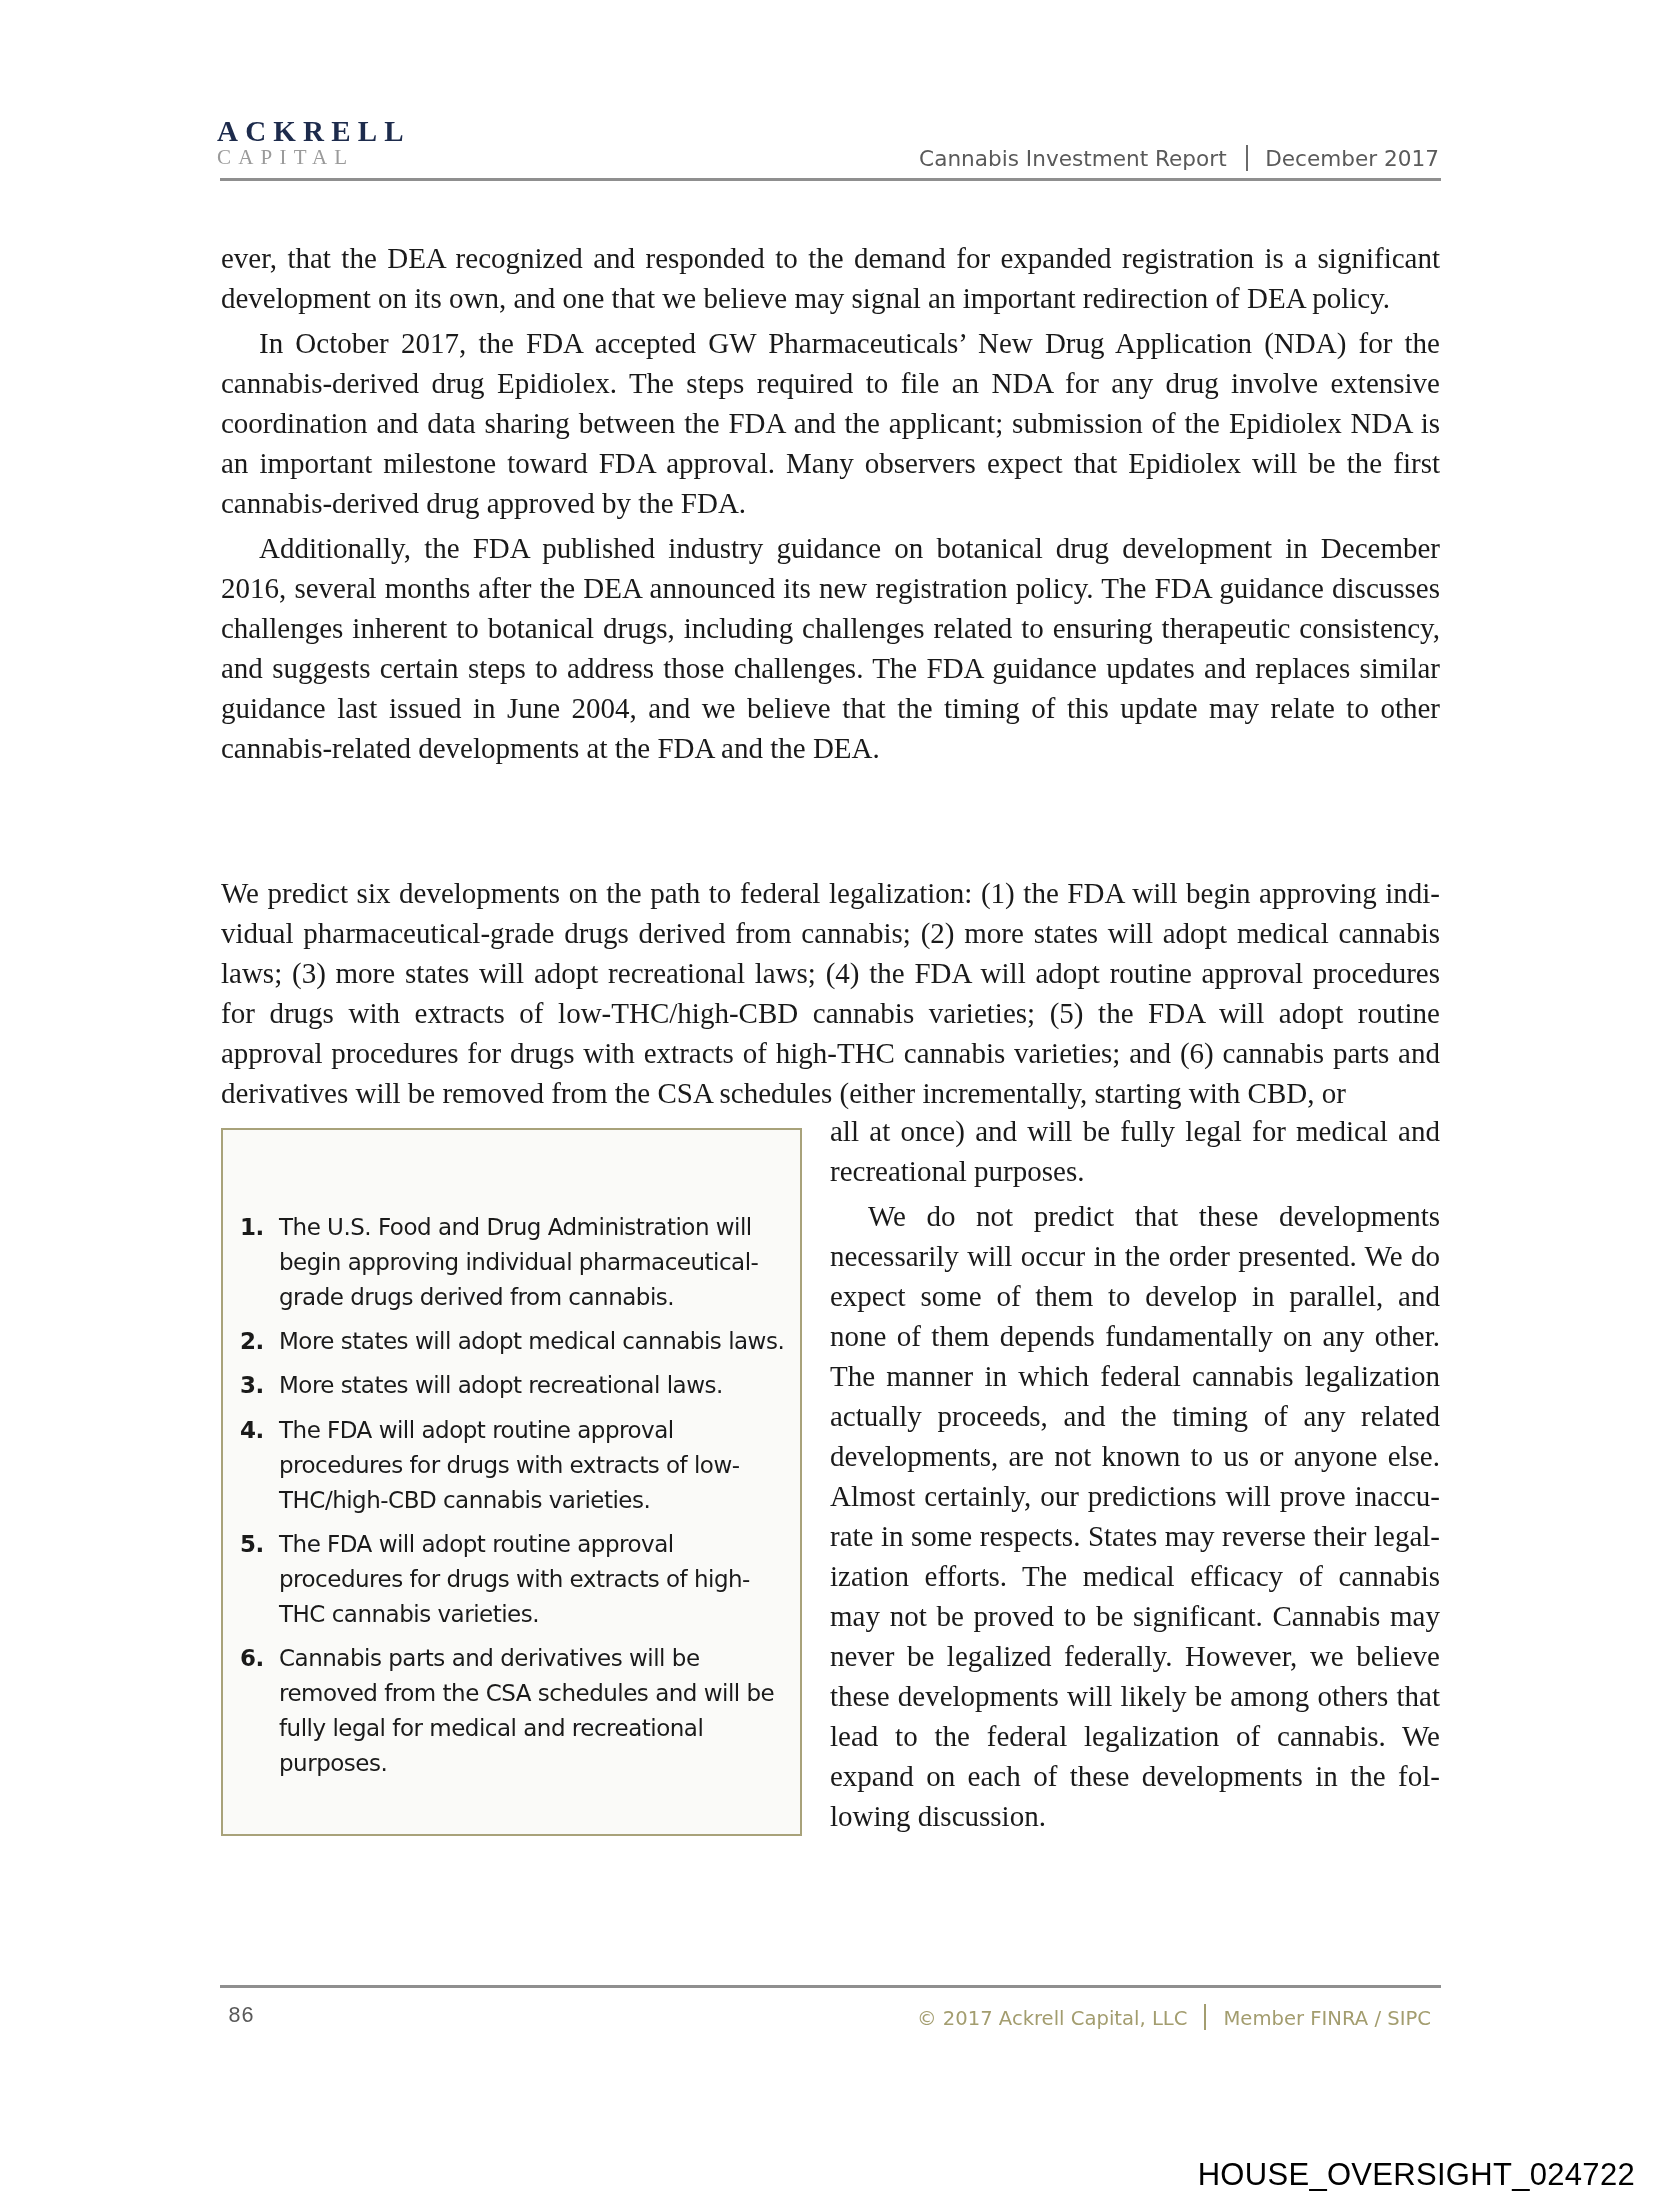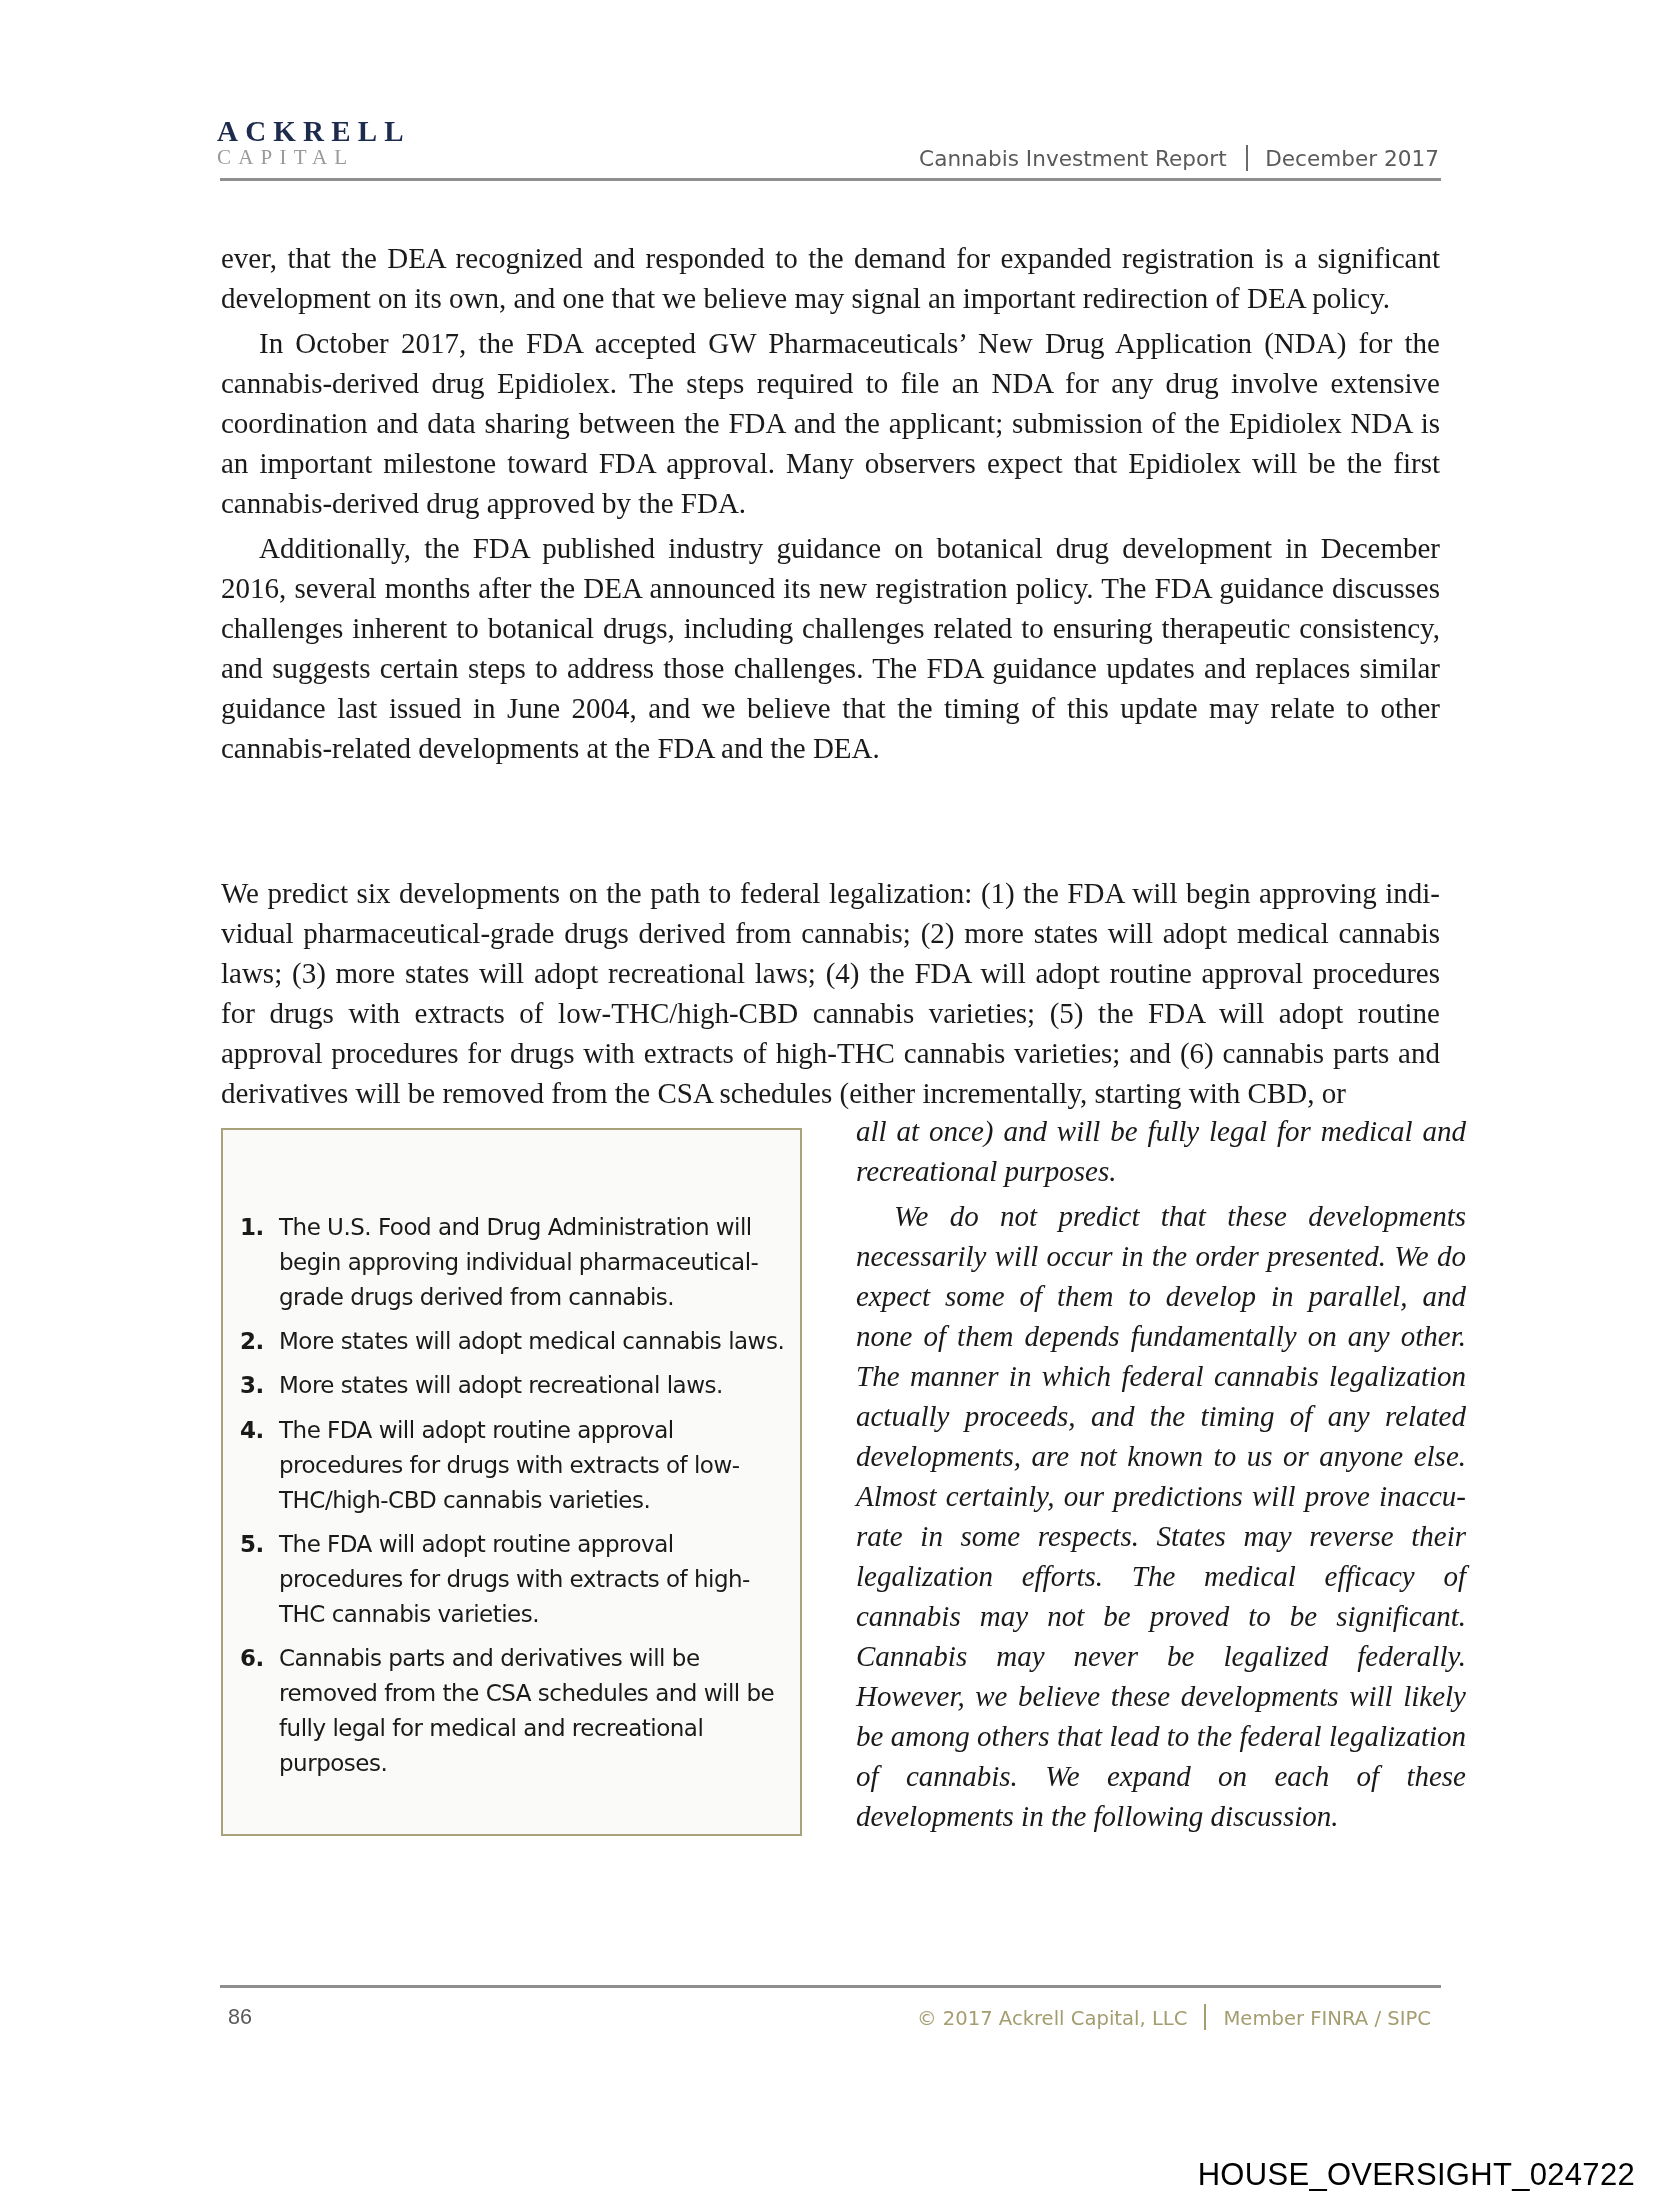--- a/index.html
+++ b/index.html
@@ -24,25 +24,25 @@
   .section-heading { position: absolute; left: 219px; top: 820px; font-family: "DejaVu Sans", sans-serif; font-weight: bold; font-size: 29.5px; color: #7b7548; letter-spacing: -0.3px; margin: 0; }
 
   
   .box { position: absolute; left: 221px; top: 1128px; width: 577px; height: 704px; border: 2.6px solid #a8a27a; background: #fafaf8; box-sizing: content-box; }
   .box-title { position: absolute; left: 0; right: 0; top: 31px; text-align: center; font-family: "DejaVu Sans", sans-serif; font-weight: bold; font-size: 24px; color: #1a1a1a; letter-spacing: -0.3px; }
   .box-list { position: absolute; left: 17px; top: 80px; right: 13px; margin: 0; padding: 0; list-style: none; font-family: "DejaVu Sans", sans-serif; font-size: 23px; line-height: 35px; color: #1a1a1a; letter-spacing: -0.5px; }
   .box-list li { position: relative; padding-left: 39px; margin-bottom: 9.2px; }
   .box-list .num { position: absolute; left: 0; top: 0; font-weight: bold; }
 
   
-  .rightcol { position: absolute; left: 856px; width: 610px; font-style: italic; }
+  .rightcol { position: absolute; left: 830px; width: 610px; }
 
   
   .footer-rule { position: absolute; left: 220px; top: 1985px; width: 1221px; height: 2.6px; background: #8f8f8f; }
-  .page-num { position: absolute; left: 228px; top: 2004px; font-family: Liberation Sans, sans-serif; font-size: 21.6px; color: #5a5a5a; }
+  .page-num { position: absolute; left: 228px; top: 2004px; font-family: Liberation Mono, monospace; font-size: 21.6px; color: #5a5a5a; }
   .footer-right { position: absolute; right: 238px; top: 2004px; font-family: "DejaVu Sans", sans-serif; font-size: 19.6px; color: #a39d6f; white-space: nowrap; text-align: right; }
   .footer-right .sep { display: inline-block; width: 2px; height: 26px; background: #a39d6f; vertical-align: -5.2px; margin: 0 17px 0 17px; }
 
   .bates { position: absolute; right: 34px; top: 2157px; font-family: "Liberation Sans", "DejaVu Sans", sans-serif; font-size: 31px; color: #000000; letter-spacing: 0.3px; }
 </style>
 </head>
 <body>
 
 <div class="page">
 

